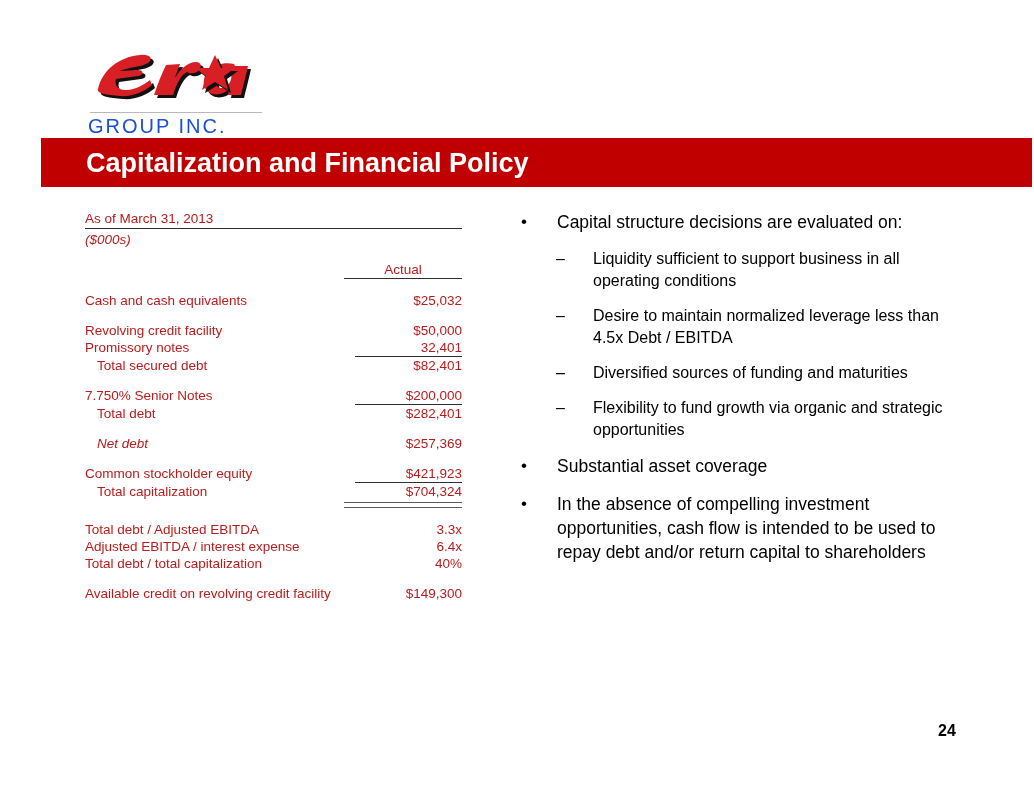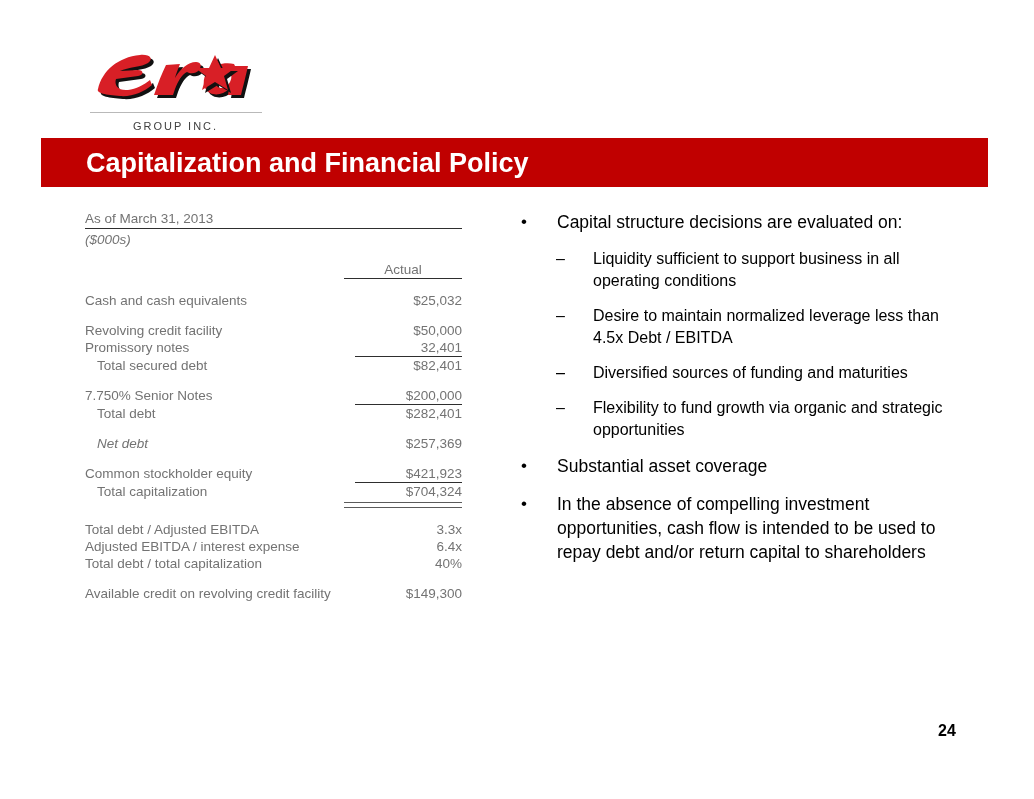--- a/index.html
+++ b/index.html
@@ -37,37 +37,38 @@
     top: 64px;
     width: 172px;
     height: 1px;
     background: #b9b9b9;
   }
   #logo-sub {
     position: absolute;
     left: 0;
     top: 68px;
     width: 175px;
-    text-align: center;
+    text-align: left;
     font-family: "Liberation Sans", sans-serif;
-    font-size: 11px;
+    font-size: 20px;
     letter-spacing: 2.0px;
-    color: #404040;
+    color: #1d4ed8;
     line-height: 20px;
     white-space: nowrap;
   }
 
   
   #banner {
     position: absolute;
     left: 41px;
     top: 138px;
     width: 947px;
     height: 49px;
     background: #c00000;
+    padding-left: 44px;
   }
   #banner-title {
     position: absolute;
     left: 45px;
     top: 50%;
     transform: translateY(-50%);
     color: #ffffff;
     font-size: 27px;
     font-weight: bold;
     letter-spacing: 0px;
@@ -75,21 +76,21 @@
   }
 
   
   #fin-table {
     position: absolute;
     left: 85px;
     top: 210px;
     width: 377px;
     font-family: "Liberation Sans", sans-serif;
     font-size: 13.5px;
-    color: #737373;
+    color: #b91c1c;
   }
   #fin-table .row {
     position: relative;
     display: flex;
     align-items: baseline;
     line-height: 17px;
     height: 17px;
   }
   #fin-table .lbl {
     flex: 1 1 auto;

